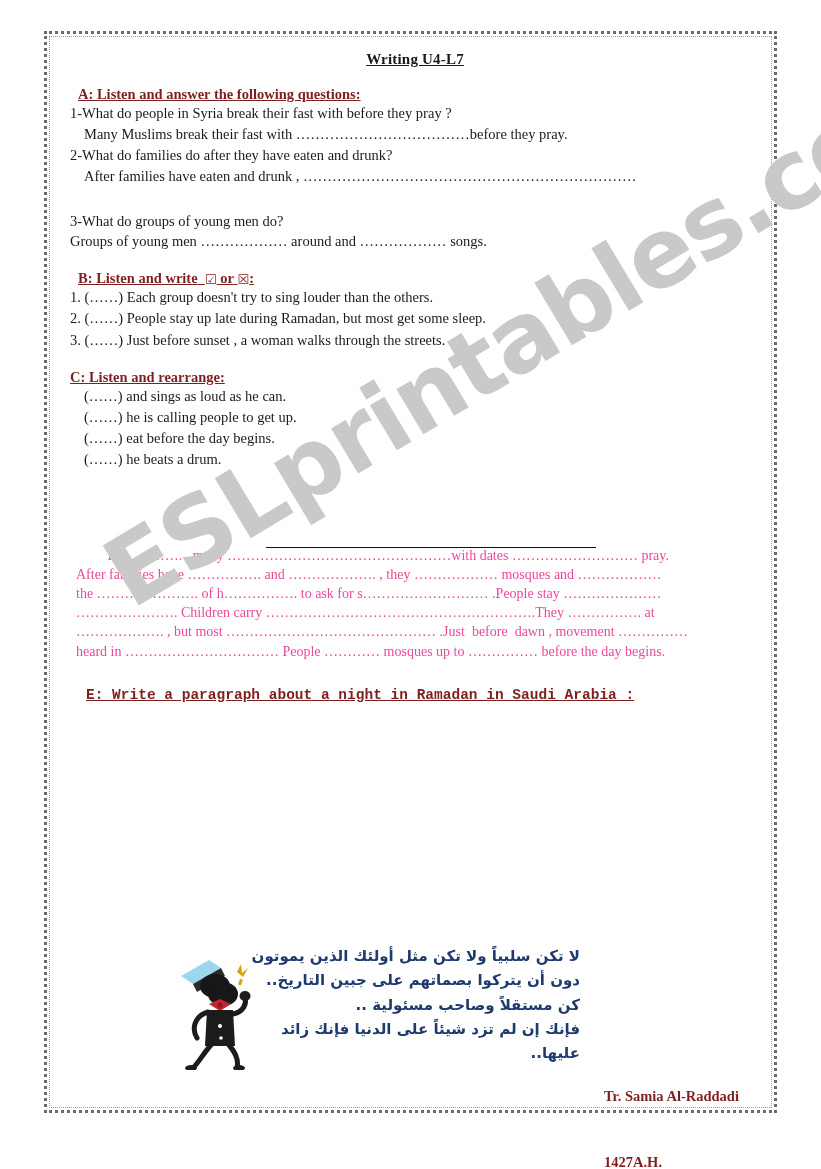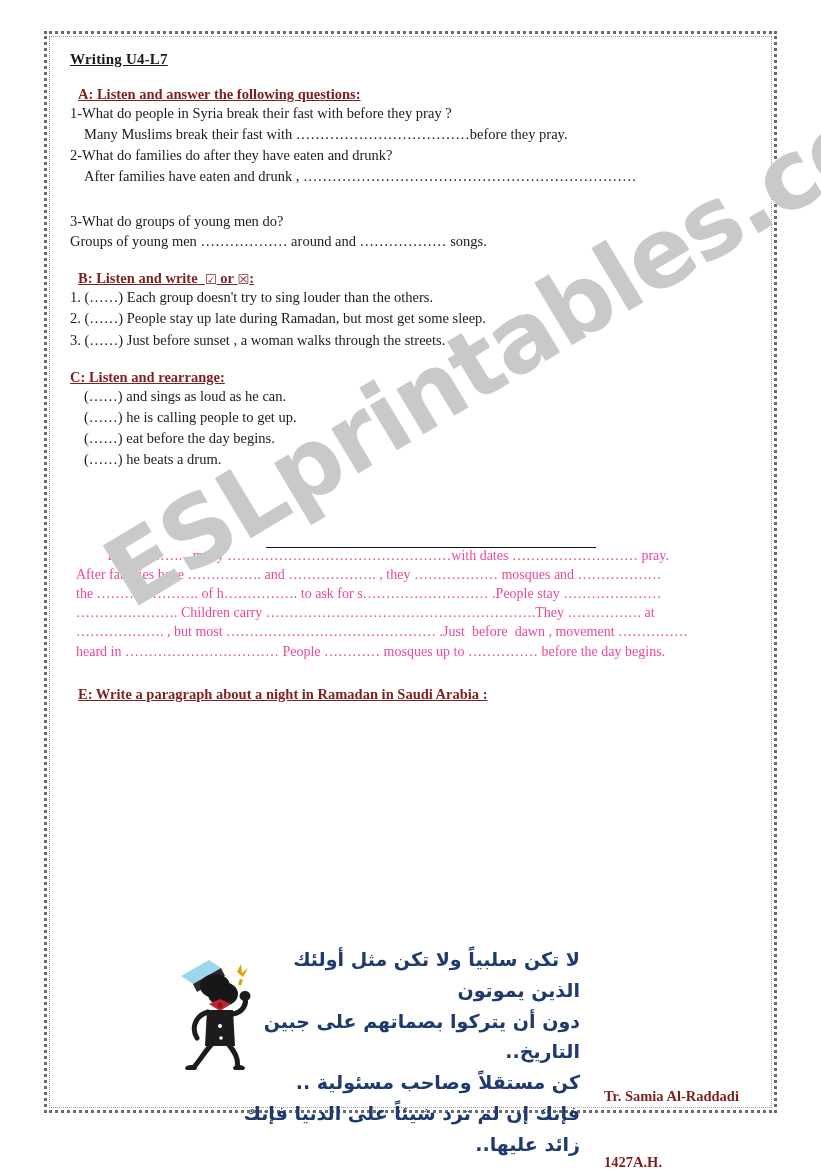--- a/index.html
+++ b/index.html
@@ -68,21 +68,21 @@
   
   #content {
     position: absolute;
     left: 70px;
     top: 44px;
     width: 690px;
     z-index: 2;
   }
 
   .doc-title {
-    text-align: left;
+    text-align: center;
     font-size: 15px;
     font-weight: bold;
     color: #1a1a1a;
     text-decoration: underline;
     margin: 7px 0 0 0;
     letter-spacing: 0.2px;
   }
 
   .section-head {
     color: #7d1f1f;
@@ -90,21 +90,21 @@
     font-size: 14.5px;
     text-decoration: underline;
     display: inline-block;
     margin: 0;
   }
 
   .sec-a-head { margin-left: 8px; }
   .sec-b-head { margin-left: 8px; }
   .sec-c-head { }
   .sec-d-head { margin-left: 8px; }
-  .sec-e-head { margin-left: 8px; }
+  .sec-e-head { margin-left: 16px; font-family: Liberation Mono, monospace; }
 
   .q-line {
     font-size: 14.5px;
     color: #1a1a1a;
     line-height: 1.44;
     white-space: pre-wrap;
   }
   .q-indent { padding-left: 14px; }
 
   .spacer-sm { height: 9px; }
@@ -180,21 +180,21 @@
   }
 
   #arabic-block {
     position: absolute;
     left: 170px;
     top: 0px;
     width: 340px;
     direction: rtl;
     text-align: right;
     font-family: "DejaVu Sans", sans-serif;
-    font-size: 19px;
+    font-size: 15px;
     font-weight: bold;
     color: #1e3a6e;
     line-height: 1.62;
   }
   .ar-l1 { text-align: right; }
   .ar-l2 { text-align: right; }
   .ar-l3 { text-align: right; padding-left: 26px; }
   .ar-l4 { text-align: right; }
 
   #signature {

